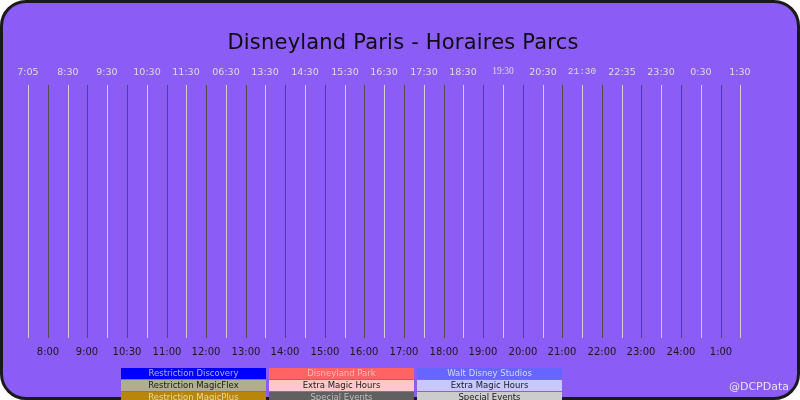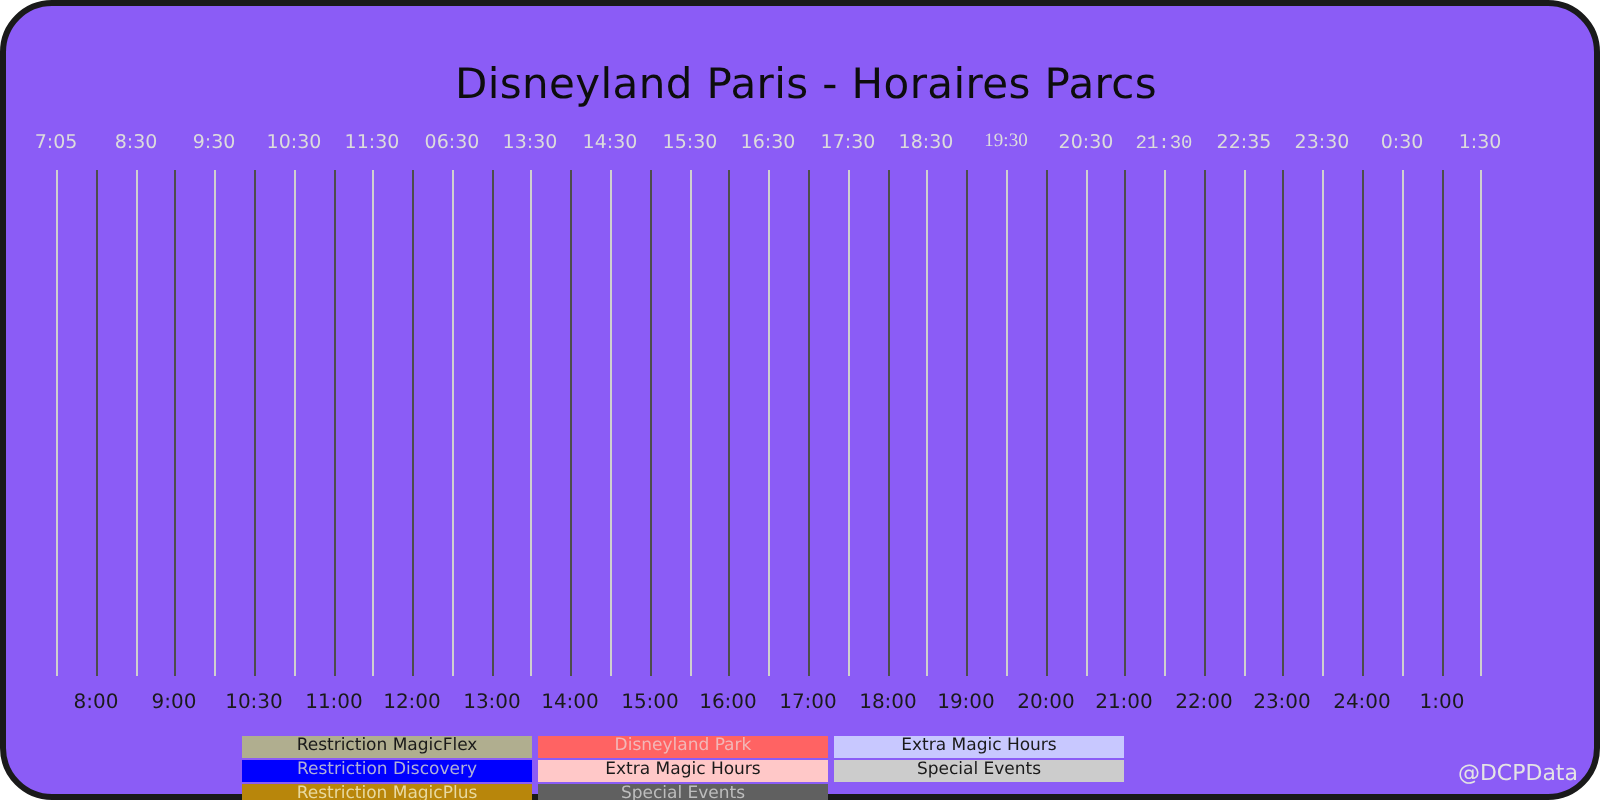--- a/index.html
+++ b/index.html
@@ -209,30 +209,31 @@
       <div class="ticklabel" style="left: 496px; color: rgb(26, 26, 26);">20:00</div>
       <div class="ticklabel" style="left: 535px; color: rgb(26, 26, 26);">21:00</div>
       <div class="ticklabel" style="left: 575px; color: rgb(26, 26, 26);">22:00</div>
       <div class="ticklabel" style="left: 614px; color: rgb(26, 26, 26);">23:00</div>
       <div class="ticklabel" style="left: 654px; color: rgb(26, 26, 26);">24:00</div>
       <div class="ticklabel" style="left: 694px; color: rgb(26, 26, 26);">1:00</div>
     </div>
 
   <div id="legend">
       <div class="legend-column">
+        <div class="legend-entry" style="background: rgb(0, 0, 255); color: rgb(176, 176, 216);">Restriction Discovery</div>
         <div class="legend-entry" style="background: rgb(176, 174, 143); color: rgb(26, 26, 26);">Restriction MagicFlex</div>
-        <div class="legend-entry" style="background: rgb(0, 0, 255); color: rgb(176, 176, 216);">Restriction Discovery</div>
         <div class="legend-entry" style="background: rgb(184, 134, 11); color: rgb(232, 217, 160);">Restriction MagicPlus</div>
       </div>
       <div class="legend-column">
         <div class="legend-entry" style="background: rgb(255, 99, 99); color: rgb(242, 184, 184);">Disneyland Park</div>
         <div class="legend-entry" style="background: rgb(255, 200, 200); color: rgb(26, 26, 26);">Extra Magic Hours</div>
         <div class="legend-entry" style="background: rgb(96, 96, 96); color: rgb(189, 189, 189);">Special Events</div>
       </div>
       <div class="legend-column">
+        <div class="legend-entry" style="background: rgb(102, 102, 255); color: rgb(214, 214, 245);">Walt Disney Studios</div>
         <div class="legend-entry" style="background: rgb(200, 200, 255); color: rgb(26, 26, 26);">Extra Magic Hours</div>
         <div class="legend-entry" style="background: rgb(204, 204, 204); color: rgb(26, 26, 26);">Special Events</div>
       </div>
     </div>
 
   <div id="watermark">@DCPData</div>
 
 </div>
 
 </body></html>

